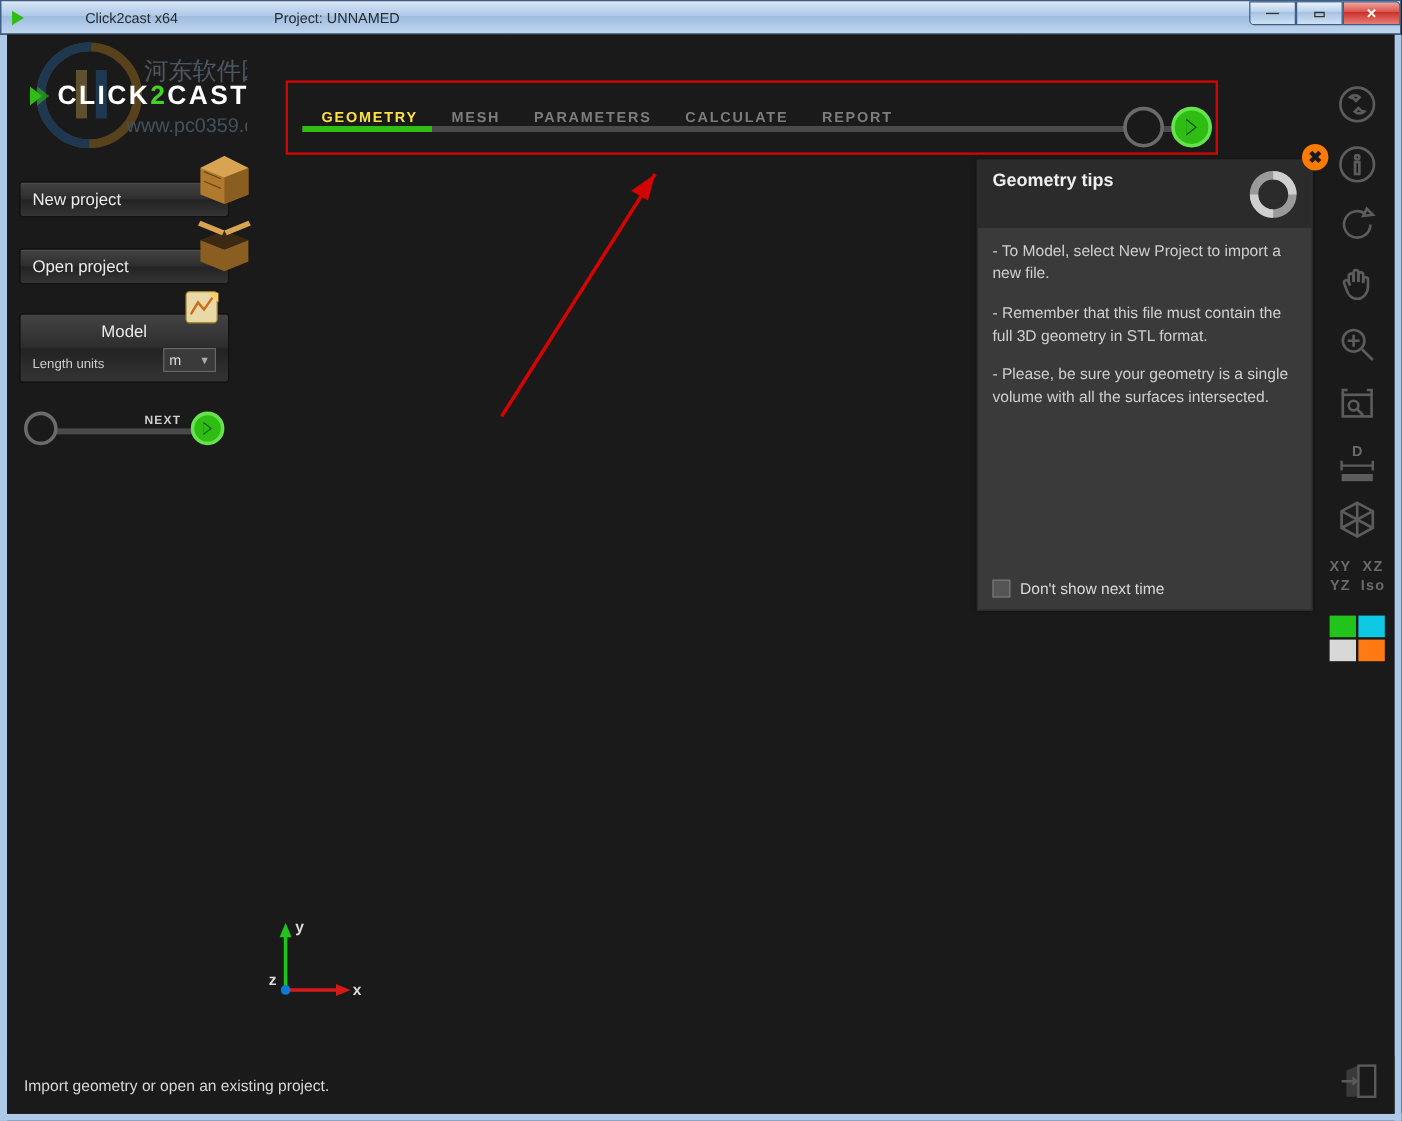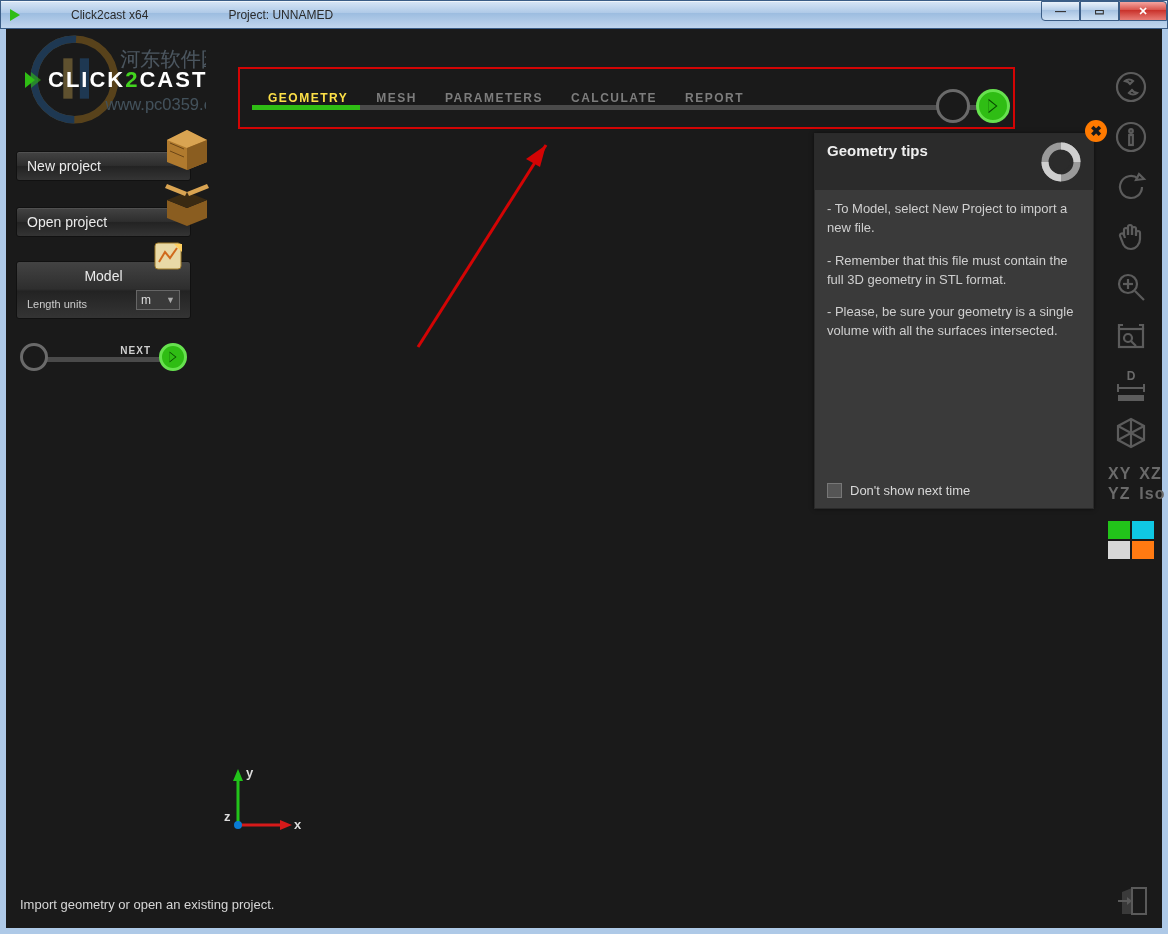--- a/index.html
+++ b/index.html
@@ -131,21 +131,21 @@
   .lifering { width:40px; height:40px; }
   .tips-body { padding:10px 12px; line-height:1.45; }
   .tips-body p { margin-bottom:14px; }
   .tips-foot { padding:8px 12px 10px 12px; display:flex; align-items:center; gap:8px; color:#d8d8d8; font-size:13px;}
   .chk { width:15px; height:15px; background:#555; border:1px solid #777; }
   .tips-close { position:absolute; right:-14px; top:-14px; width:22px; height:22px; border-radius:50%; background:#ff7a00; color:#1a1a1a; font-weight:900; display:flex; align-items:center; justify-content:center; cursor:pointer; font-size:14px;}
   .right-tools { position:absolute; top:40px; right:6px; width:50px; display:flex; flex-direction:column; align-items:center; gap:14px; }
   .tool { width:36px; height:36px; display:flex; align-items:center; justify-content:center; color:#5c5c5c; cursor:pointer; }
   .tool svg { width:34px; height:34px; }
   .tool.dim svg * { stroke:#5c5c5c; fill:none; stroke-width:2.2; }
-  .viewlbls { display:grid; grid-template-columns:1fr 1fr; gap:2px 8px; font-size:16px; color:#6a6a6a; font-weight:700; width:46px; letter-spacing:1px;}
+  .viewlbls { display:grid; grid-template-columns:1fr 1fr; gap:2px 8px; font-size:12px; color:#6a6a6a; font-weight:700; text-align:center; width:46px; letter-spacing:1px;}
   .swatches { display:grid; grid-template-columns:1fr 1fr; gap:2px; width:46px; margin-top:4px;}
   .sw { width:22px; height:18px; cursor:pointer;}
   .sw.g{background:#22c31a;} .sw.c{background:#0fc8e4;} .sw.w{background:#d8d8d8;} .sw.o{background:#ff7a12;}
   .d-icon { display:flex; flex-direction:column; align-items:center; color:#6a6a6a; font-weight:700; font-size:12px;}
   .d-icon .bar{ width:26px; height:6px; background:#5c5c5c; margin-top:2px;}
 
   
   .gizmo { position:absolute; left:212px; top:728px; pointer-events:none; }
 
   

